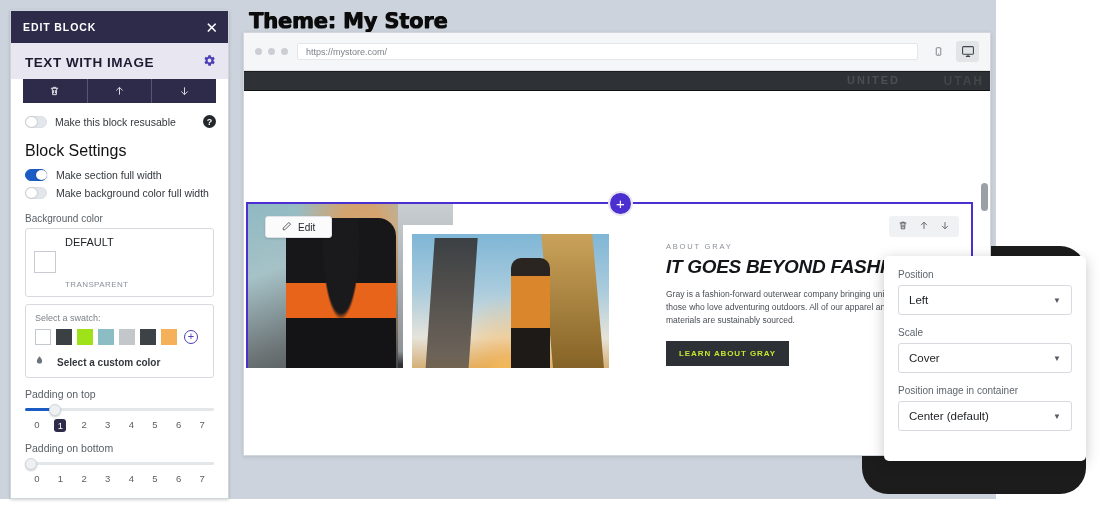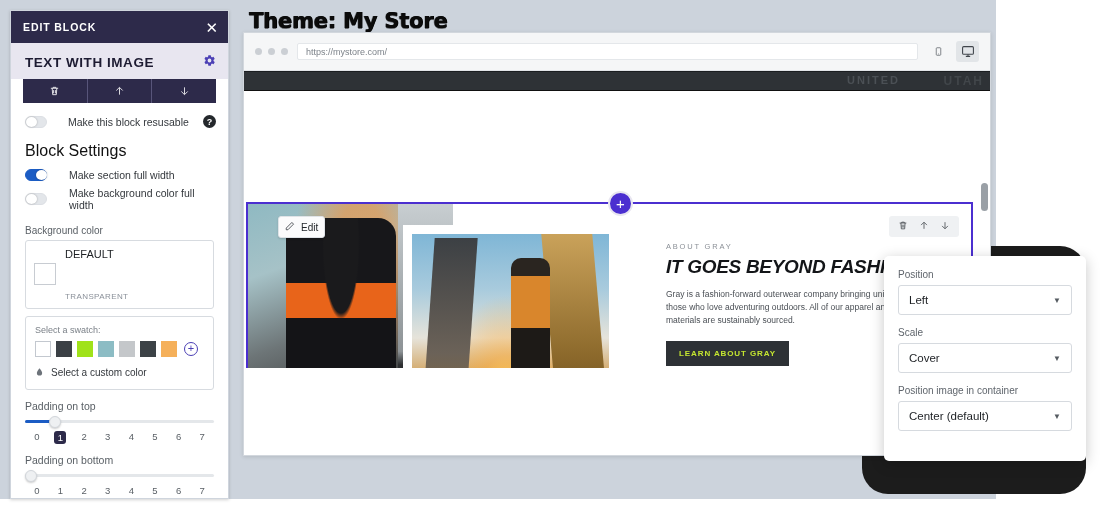--- a/index.html
+++ b/index.html
@@ -76,21 +76,21 @@
   .toggle {
     width:22px; height:12px; border-radius:7px; background:#e3e6ea;
     position:relative; flex:none; border:1px solid #dcdfe4;
   }
   .toggle .knob {
     position:absolute; top:0px; left:0px; width:11px; height:10px;
     border-radius:50%; background:#fff; box-shadow:0 0 2px rgba(0,0,0,.3);
   }
   .toggle.on { background:#1b5cc4; border-color:#1b5cc4; }
   .toggle.on .knob { left:10px; }
-  .row-label { font-size:10.5px; color:#34383d; flex:1;margin-left:13px; }
+  .row-label { font-size:10.5px; color:#34383d; flex:1; }
   .help-icon {
     width:13px; height:13px; border-radius:50%; background:#24282c; color:#fff;
     font-size:9px; display:flex; align-items:center; justify-content:center;
     font-weight:bold; flex:none;
   }
 
   #settings-title {
     font-size:16px; color:#111; padding:14px 14px 6px 14px; font-weight:400;
   }
   .setting-row { display:flex; align-items:center; padding:3px 14px; gap:9px; }
@@ -113,21 +113,21 @@
   }
   .swatch-panel .sp-title { font-size:9px; color:#7b8188; margin-bottom:6px; }
   .swatch-row { display:flex; align-items:center; gap:5px; }
   .sw { width:16px; height:16px; flex:none; }
   .sw.bordered { border:1px solid #c3c8cf; }
   .sw-plus {
     width:14px; height:14px; border-radius:50%; border:1.4px solid #4b3fb5;
     color:#4b3fb5; font-size:11px; line-height:11px; text-align:center;
     margin-left:2px; flex:none;
   }
-  .custom-row { display:flex; align-items:center; gap:7px; margin-top:9px; }
+  .custom-row { display:flex; align-items:flex-end; gap:13px; margin-top:9px;font-weight:bold; }
   .drop-ico { color:#6d737a; font-size:11px; }
   .custom-label { font-size:10px; color:#34383d; }
 
   .pad-label { font-size:10.5px; color:#5a6066; padding:10px 14px 4px 14px; }
   .slider-wrap { margin:0 14px; position:relative; height:12px; }
   .track { position:absolute; left:0; top:4px; width:100%; height:3px;
            background:#e4e7ea; border-radius:2px; }
   .track-fill { position:absolute; left:0; top:4px; height:3px;
            background:#1b5cc4; border-radius:2px; }
   .thumb { position:absolute; top:0px; width:12px; height:12px; border-radius:50%;
@@ -252,23 +252,23 @@
   .body-copy {
     font-size:8.5px; color:#4a4f55; line-height:1.52; margin-top:10px; width:268px;
   }
   .cta {
     margin-top:14px; display:inline-block; background:#2d3135; color:#c4e530;
     font-size:8px; font-weight:bold; letter-spacing:.9px;
     padding:8px 13px;
   }
 
   .edit-chip {
-    position:absolute; left:30px; top:12px;
+    position:absolute; left:17px; top:12px;
     background:#fbfbfc; border:1px solid #dfe3e7; border-radius:3px;
-    display:flex; align-items:center; gap:6px; padding:4px 6px;
+    display:flex; align-items:center; gap:6px; padding:4px 16px;
     font-size:10px; color:#23272b; box-shadow:0 1px 2px rgba(0,0,0,.15);
   }
   .mini-toolbar {
     position:absolute; right:12px; top:12px;
     background:#eff1f3; border-radius:3px;
     display:flex; align-items:center; gap:11px; padding:4px 9px;
     font-size:11px; color:#3a3f45;
   }
   .plus-circle {
     position:absolute; width:25px; height:25px; border-radius:50%;

